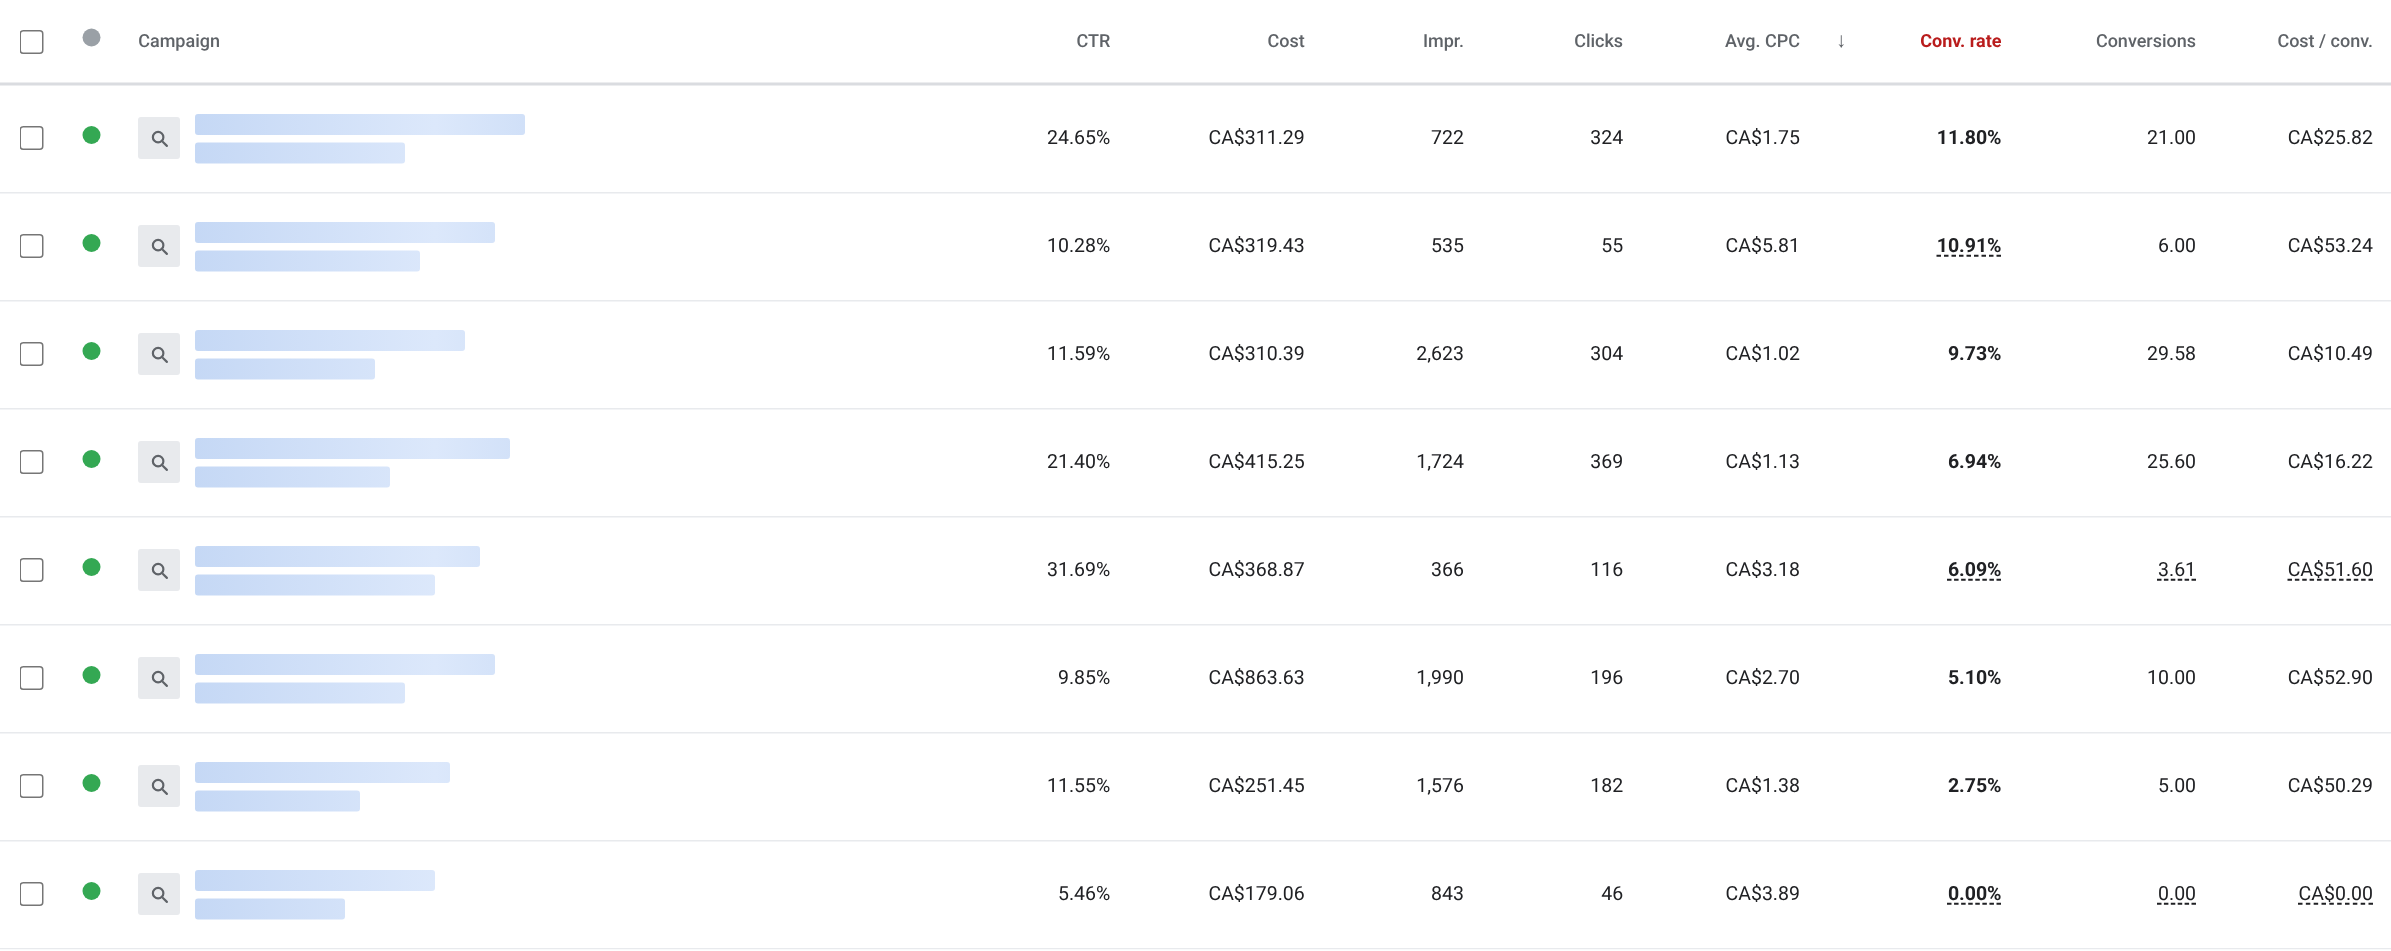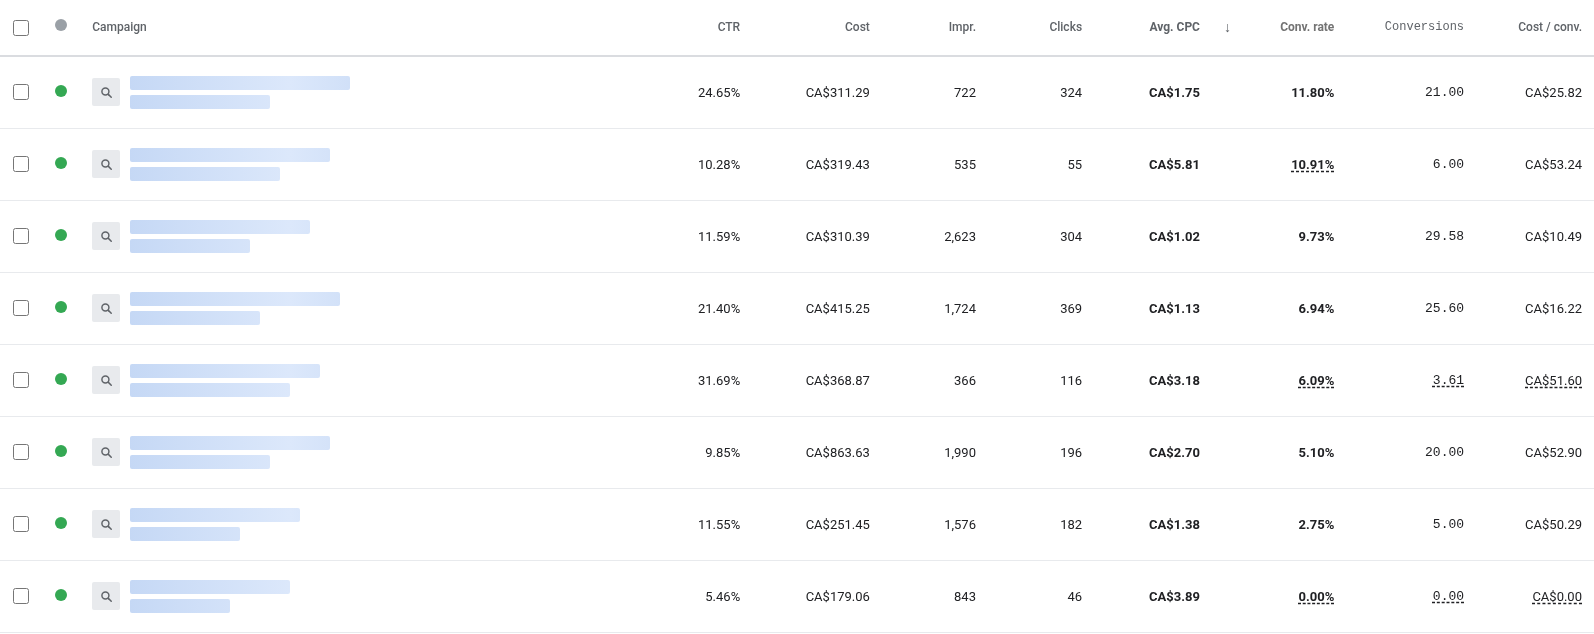--- a/index.html
+++ b/index.html
@@ -79,24 +79,24 @@
     }
 
     .col-campaign {
       width: 480px;
     }
 
     .col-ctr { width: 90px; }
     .col-cost { width: 110px; }
     .col-impr { width: 90px; }
     .col-clicks { width: 90px; }
-    .col-avg-cpc { width: 100px; font-weight: bold; }
+    .col-avg-cpc { width: 100px; }
     .col-sort-icon { width: 24px; text-align: center; }
     .col-conv-rate { width: 90px; font-weight: 700; color: #202124; }
-    .col-conversions { width: 110px; font-family: Liberation Mono, monospace; }
+    .col-conversions { width: 110px; }
     .col-cost-conv { width: 100px; }
 
     .checkbox-wrapper {
       display: flex;
       align-items: center;
       justify-content: center;
     }
 
     input[type="checkbox"] {
       width: 16px;
@@ -159,21 +159,21 @@
       flex: 1;
     }
 
     .sort-arrow {
       display: inline-block;
       font-size: 14px;
       color: #5f6368;
     }
 
     th.active-sort {
-      color: #737373;
+      color: #b91c1c;
       font-weight: 700;
     }
 
     .underline-dashed {
       text-decoration: underline;
       text-decoration-style: dashed;
       text-underline-offset: 2px;
     }
 
     td.col-checkbox, th.col-checkbox {
@@ -487,21 +487,21 @@
     <td class="col-ctr">9.85%</td>
     <td class="col-cost">CA$863.63</td>
     <td class="col-impr">1,990</td>
     <td class="col-clicks">196</td>
     <td class="col-avg-cpc">CA$2.70</td>
     <td class="col-sort-icon"></td>
     <td class="col-conv-rate">
       <span class="">5.10%</span>
     </td>
     <td class="col-conversions">
-      <span class="">20.00</span>
+      <span class="">10.00</span>
     </td>
     <td class="col-cost-conv">
       <span class="">CA$52.90</span>
     </td>
   </tr>
         <tr>
     <td class="col-checkbox">
       <div class="checkbox-wrapper">
         <input type="checkbox" style="">
       </div>

